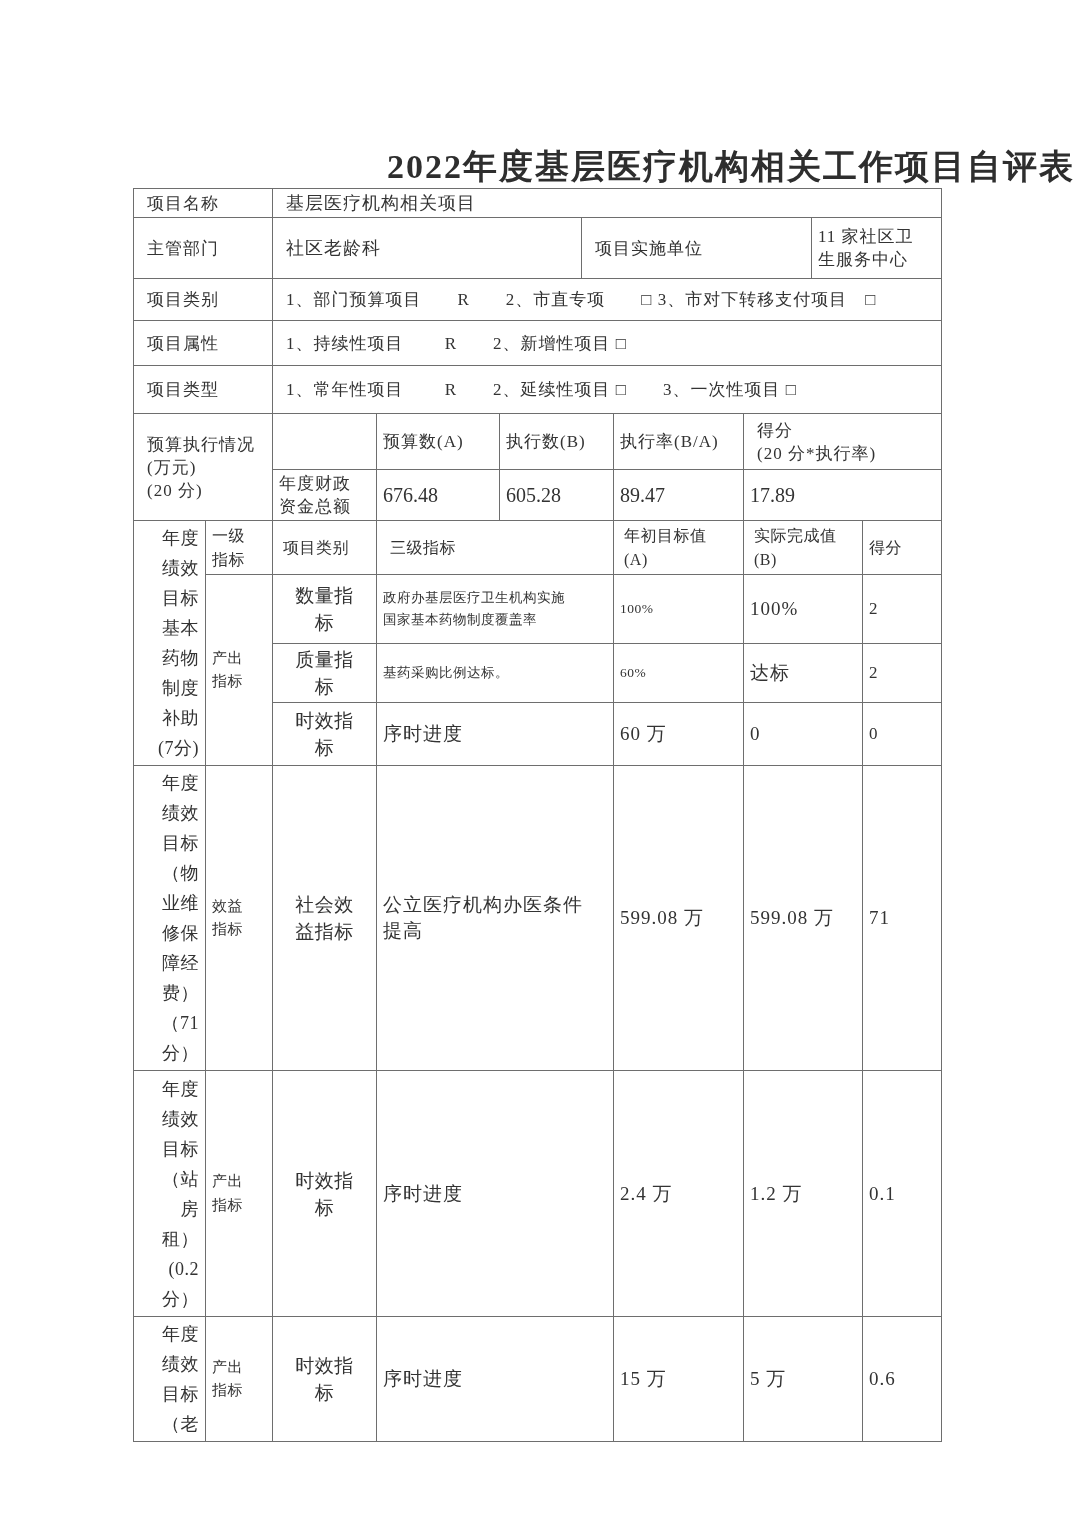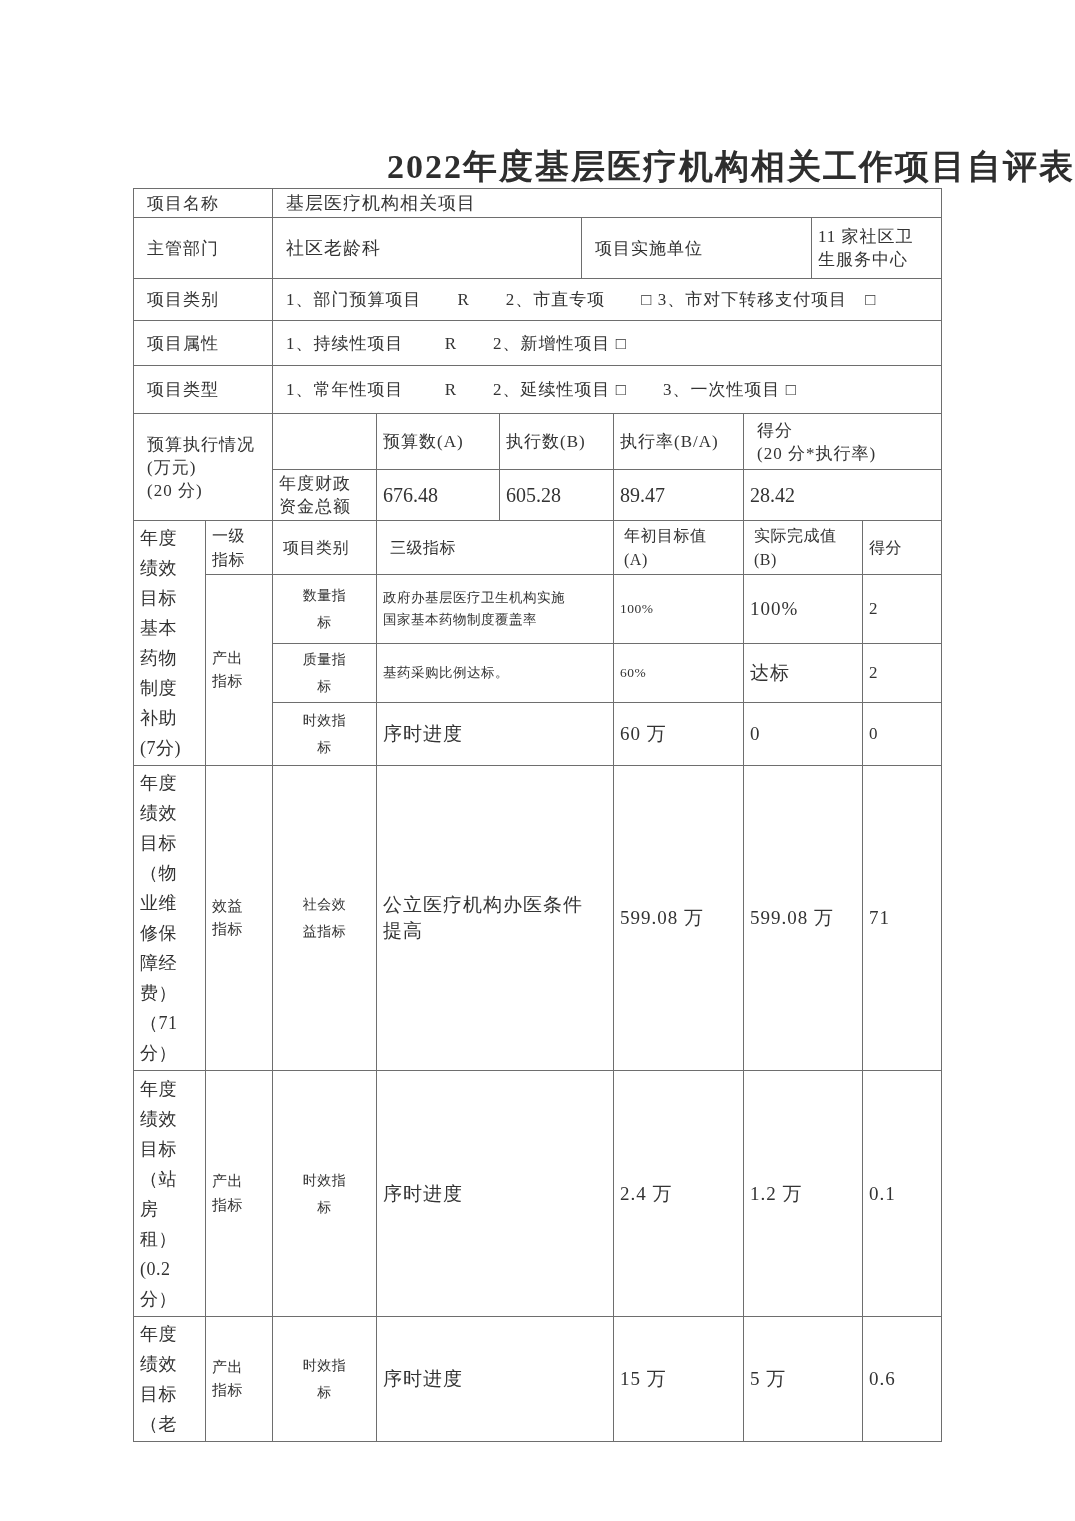--- a/index.html
+++ b/index.html
@@ -25,22 +25,22 @@
   }
   .left   { text-align:left; padding-left:13px; }
   .center { text-align:left; }
   .t17 { font-size:17px; letter-spacing:1px; }
   .t18 { font-size:18px; letter-spacing:1px;margin-left:10px; }
   .t14 { font-size:13.5px; line-height:1.6; letter-spacing:0.5px; }
   .t19 { font-size:19px; letter-spacing:1px; }
   .t20 { font-size:20px; }
   .t15 { font-size:15px; line-height:1.55; letter-spacing:0.5px; }
   .hdr { font-size:16px; line-height:1.5; letter-spacing:0.5px; }
-  .group { font-size:18px; line-height:30px; text-align:left; letter-spacing:0.5px; }
-  .lvl2  { font-size:14px; line-height:27px; text-align:center; letter-spacing:0.5px; }
+  .group { font-size:18px; line-height:30px; text-align:right; letter-spacing:0.5px; }
+  .lvl2  { font-size:19px; line-height:27px; text-align:center; letter-spacing:0.5px; }
 </style>
 </head>
 <body>
 
 <div class="page-title">2022年度基层医疗机构相关工作项目自评表</div>
 
 <table class="doc">
   <colgroup>
     <col style="width:72px">
       <col style="width:67px">
@@ -94,21 +94,21 @@
     <td colspan="3" class="left t17">得分
 (20 分*执行率)</td>
   </tr>
 
   <tr style="height:51px">
     <td class="center t17">年度财政
 资金总额</td>
     <td class="center t20">676.48</td>
     <td colspan="2" class="center t20">605.28</td>
     <td class="center t20">89.47</td>
-    <td colspan="3" class="center t20">28.42</td>
+    <td colspan="3" class="center t20">17.89</td>
   </tr>
 
   <tr style="height:54px">
     <td rowspan="4" class="group">年度
 绩效
 目标
 基本
 药物
 制度
 补助

